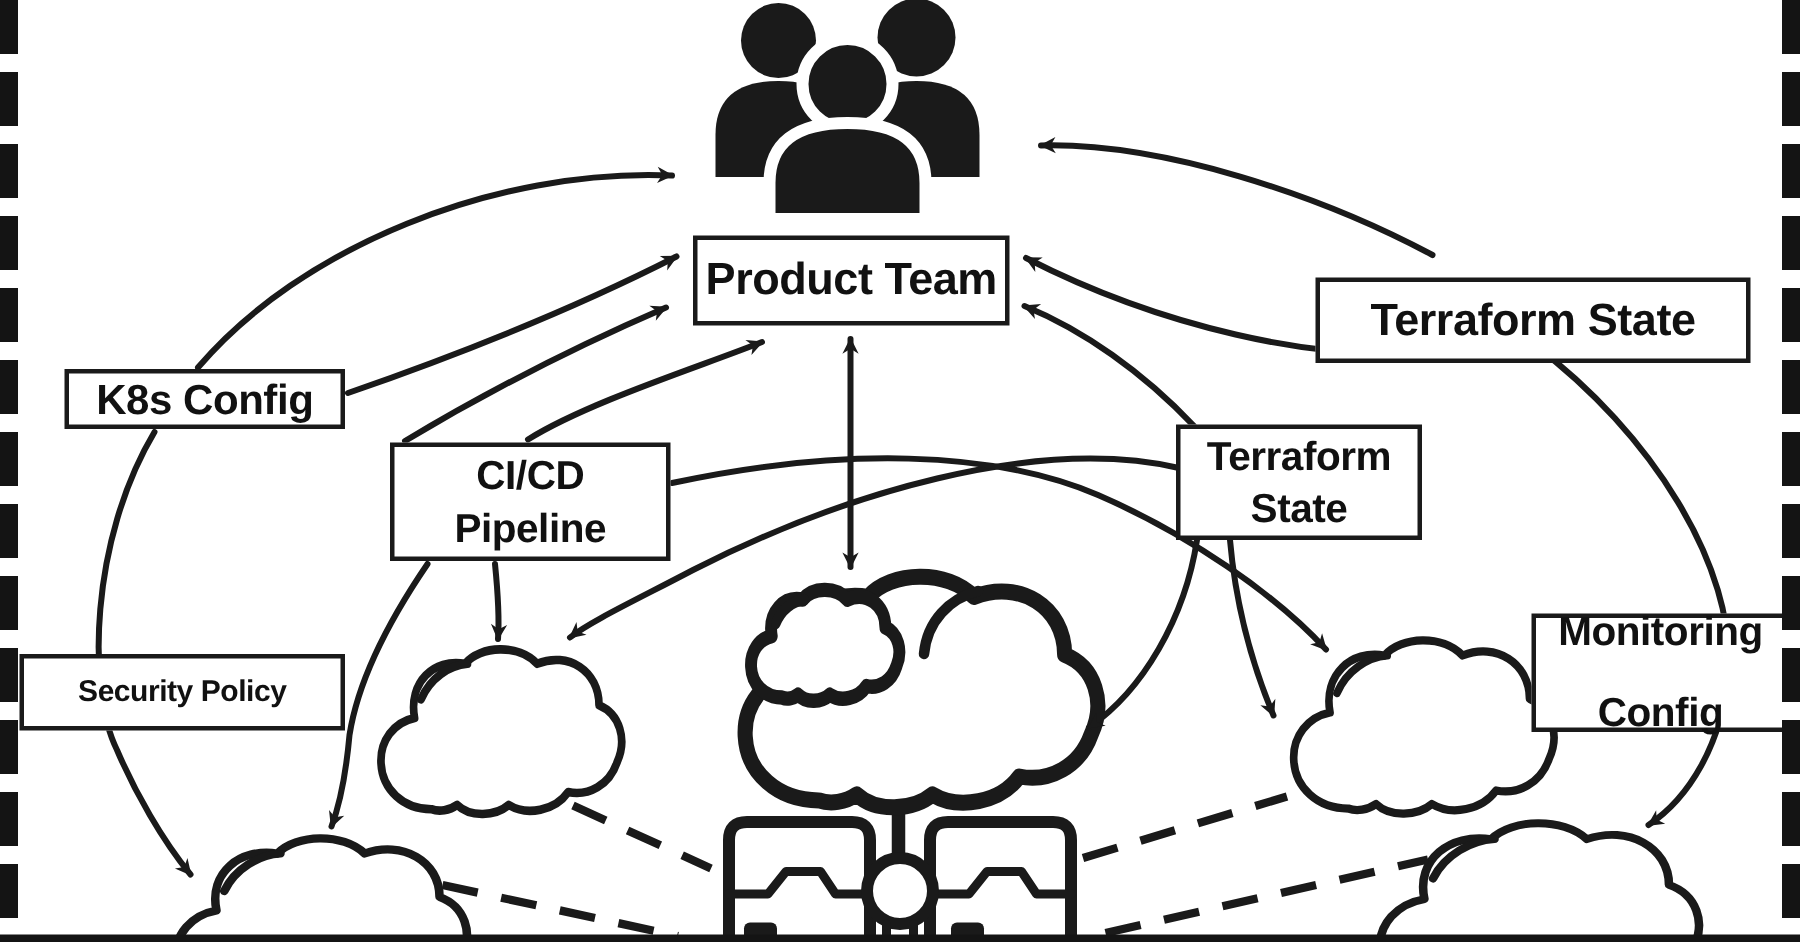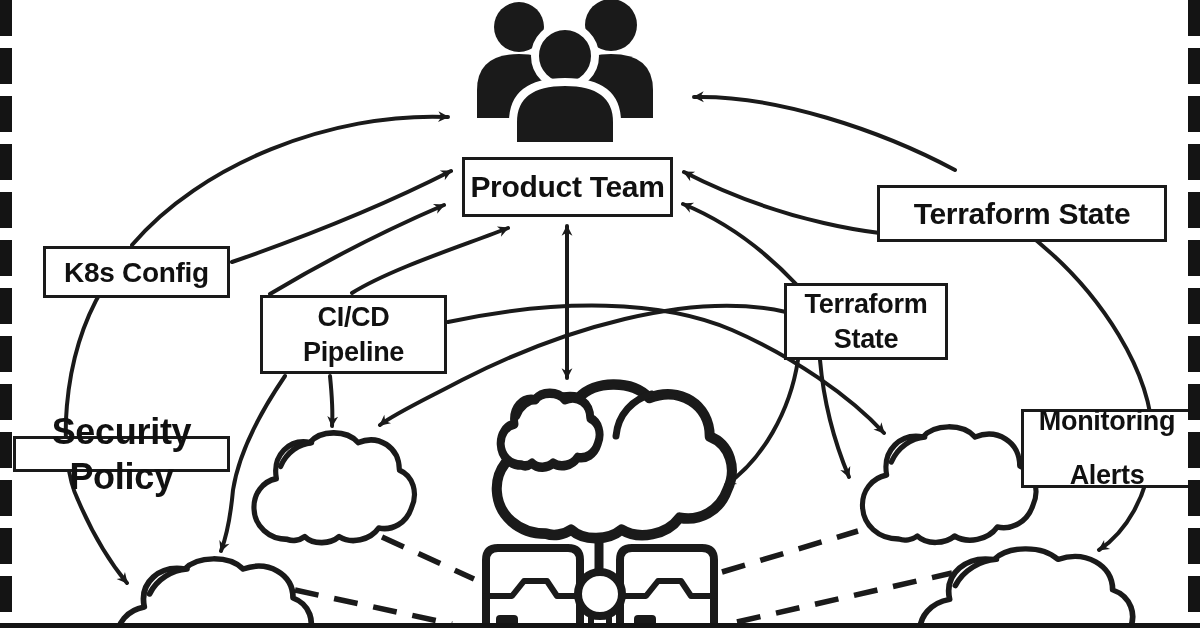--- a/index.html
+++ b/index.html
@@ -143,39 +143,39 @@
   </svg>
 
   <div class="node" style="left:462px;top:157px;width:211px;height:60px;font-size:30px;">
     <span>Product Team</span>
   </div>
 
   <div class="node" style="left:877px;top:171px;width:290px;height:57px;font-size:30px;margin-top:14px;">
     <span>Terraform State</span>
   </div>
 
-  <div class="node" style="left:43px;top:246px;width:187px;height:52px;font-size:28px;">
+  <div class="node" style="left:43px;top:246px;width:187px;height:40px;font-size:28px;">
     <span>K8s Config</span>
   </div>
 
   <div class="node" style="left:784px;top:283px;width:164px;height:77px;font-size:27px;line-height:35px;">
     <span>Terraform</span>
     <span>State</span>
   </div>
 
   <div class="node" style="left:260px;top:295px;width:187px;height:79px;font-size:27px;line-height:35px;">
     <span>CI/CD</span>
     <span>Pipeline</span>
   </div>
 
-  <div class="node" style="left:13px;top:436px;width:217px;height:36px;font-size:36px;">
+  <div class="node" style="left:13px;top:436px;width:217px;height:51px;font-size:20px;">
     <span>Security Policy</span>
   </div>
 
   <div class="node" style="left:1021px;top:409px;width:172px;height:79px;font-size:27px;line-height:35px;gap:19px;">
     <span>Monitoring</span>
-    <span>Alerts</span>
+    <span>Config</span>
   </div>
 
   <div class="edge left"></div>
   <div class="edge right"></div>
   <div class="bottombar"></div>
 </div>
 
 </body></html>

